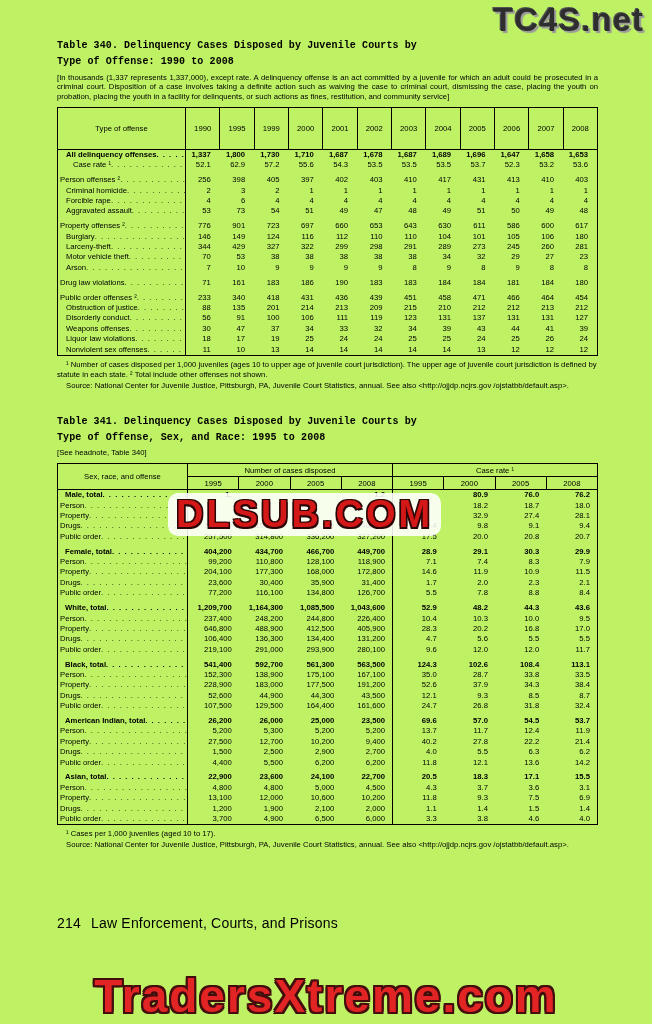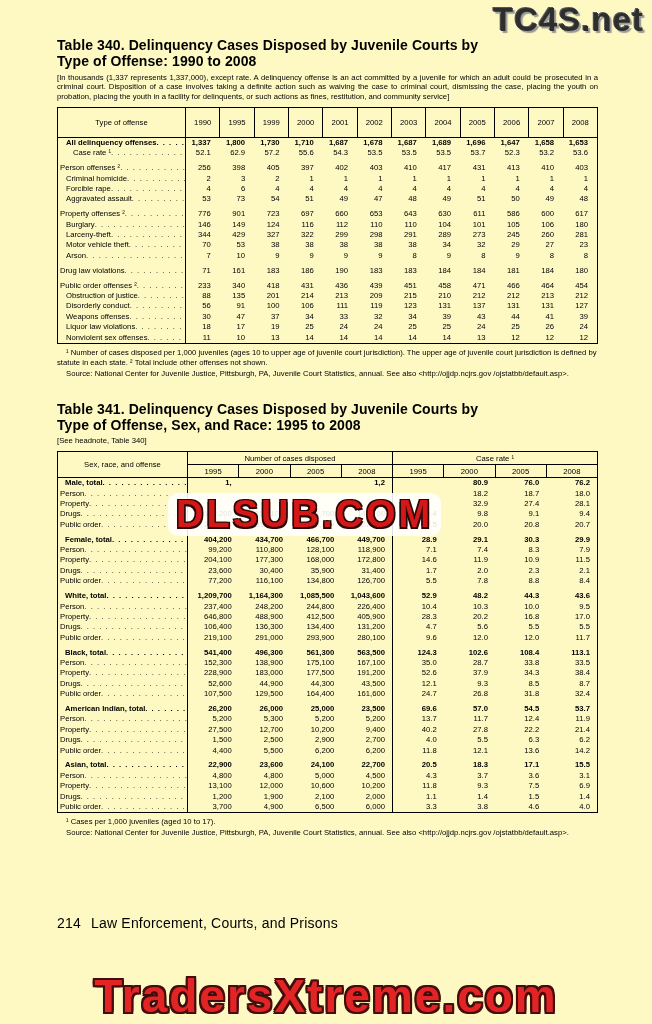--- a/index.html
+++ b/index.html
@@ -1,25 +1,25 @@
 <!DOCTYPE html>
 <html><head>
 <meta charset="utf-8">
 <style>
   * { margin:0; padding:0; box-sizing:border-box; }
   html,body { background:#e9e9e9; }
   body { font-family:"Liberation Sans", sans-serif; color:#000; }
-  .page { position:relative; width:652px; height:1024px; margin:0 auto; background:#fef9c3; overflow:hidden; padding:38px 54px 0 57px; }
-
-  .title { font-family:Liberation Sans, sans-serif; font-weight:bold; font-size:14px; line-height:15.5px; letter-spacing:.1px; }
+  .page { position:relative; width:652px; height:1024px; margin:0 auto; background:#bef264; overflow:hidden; padding:38px 54px 0 57px; }
+
+  .title { font-family:Liberation Mono, monospace; font-weight:bold; font-size:10px; line-height:15.5px; letter-spacing:.1px; }
   .headnote { font-size:7.7px; line-height:9.3px; margin-top:4px; text-align:justify; }
   .seenote { font-size:7.7px; margin-top:3px; }
 
   table { border-collapse:collapse; table-layout:fixed; width:541px; margin-top:6px; border:1px solid #000; }
-  th { font-weight:normal; font-size:7.7px; border:1px solid #000; text-align:center; padding:10px 1px; }
+  th { font-weight:normal; font-size:7.7px; border:1px solid #000; text-align:center; padding:16px 1px; }
   th.stub-h { font-size:7.7px; }
   .t340 th.stub-h { width:128px; }
   .t341 th.stub-h { width:130px; }
   .t341 thead th { padding:1.5px 1px; }
   td { font-size:7.7px; line-height:8.8px; padding:1px 0 0.6px; }
   td.stub { display:flex; border-right:1px solid #000; overflow:hidden; padding-left:2px; }
   td.stub .lbl { white-space:nowrap; }
   td.stub .dots { flex:1; overflow:hidden; white-space:nowrap; color:#000; }
   td.stub .dots::after { content:" . . . . . . . . . . . . . . . . . . . . . . . . . . . . . . . . . . . . . . . ."; letter-spacing:1px; }
   td.val { text-align:right; padding-right:9px; overflow:hidden; white-space:nowrap; }
@@ -644,21 +644,21 @@
             <td class="val">12.0</td>
             <td class="val">12.0</td>
             <td class="val">11.7</td>
           </tr>
           <tr class="gap b">
             <td class="stub i1">
               <span class="lbl">Black, total</span>
               <span class="dots"></span>
             </td>
             <td class="val">541,400</td>
-            <td class="val">496,300</td>
+            <td class="val">592,700</td>
             <td class="val">561,300</td>
             <td class="val">563,500</td>
             <td class="val sec">124.3</td>
             <td class="val">102.6</td>
             <td class="val">108.4</td>
             <td class="val">113.1</td>
           </tr>
           <tr>
             <td class="stub i0">
               <span class="lbl">Person</span>

